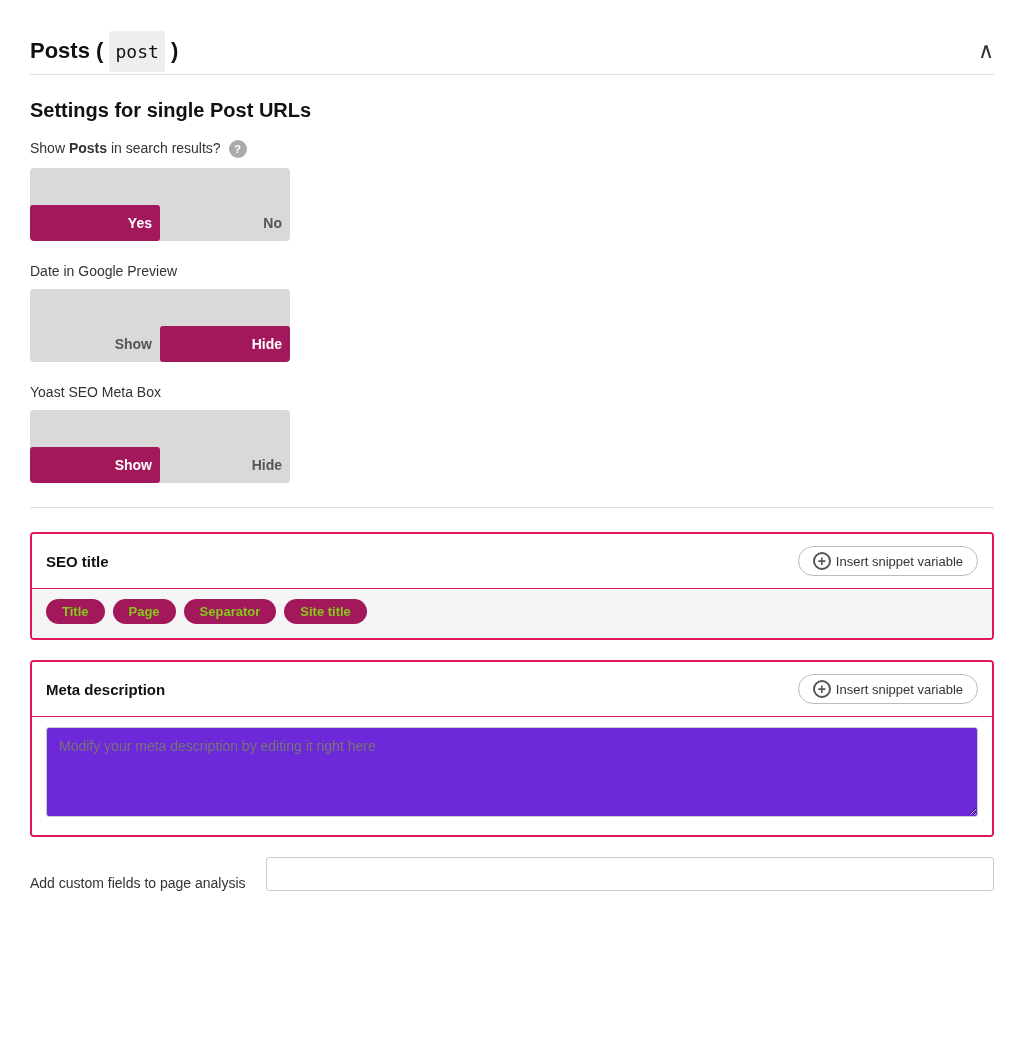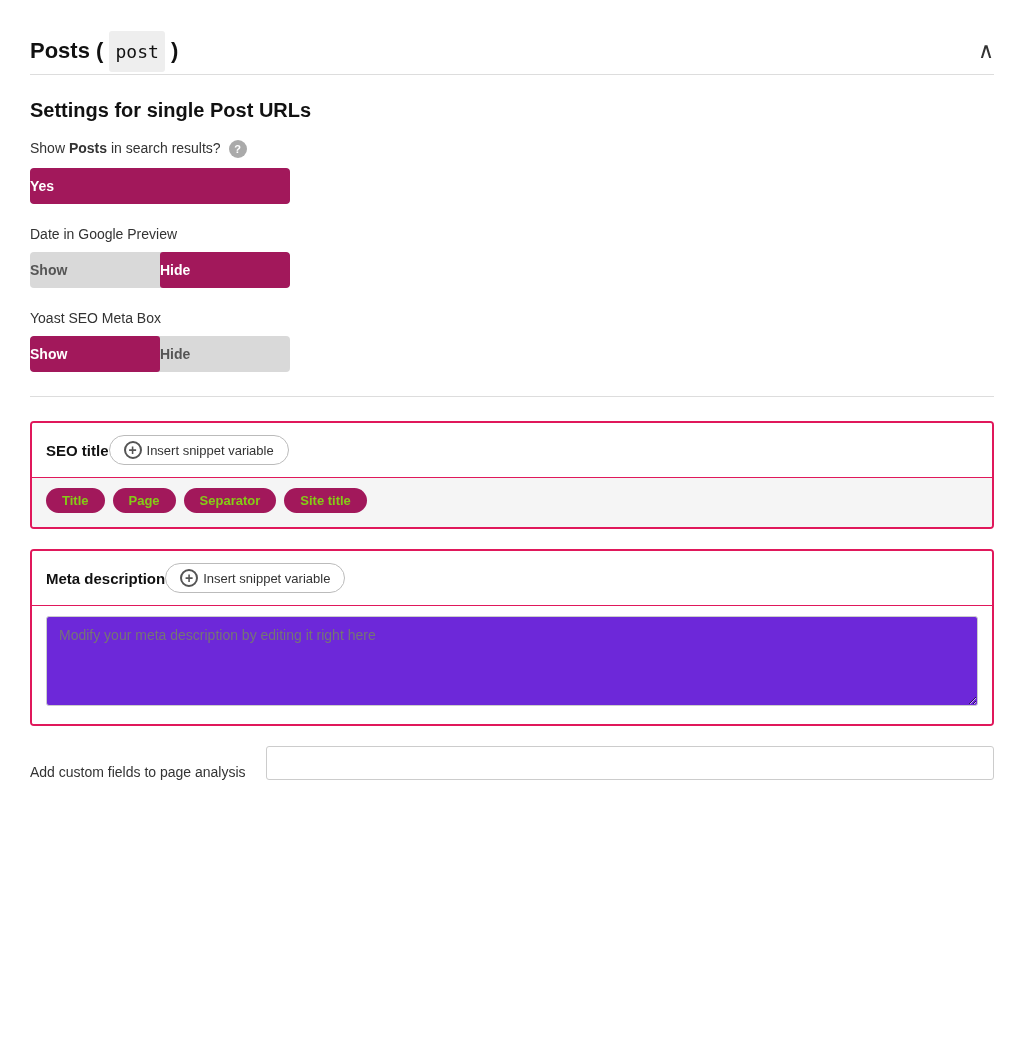--- a/index.html
+++ b/index.html
@@ -87,46 +87,48 @@
     .toggle-group {
       display: flex;
       width: 260px;
       border-radius: 4px;
       overflow: hidden;
       background: #d9d9d9;
     }
 
     .toggle-btn {
       flex: 1;
-      padding: 10px 0;
-      text-align: left;
+      padding: 10px 8px;
+      text-align: right;
       font-size: 14px;
       font-weight: 600;
       cursor: pointer;
       border: none;
       background: transparent;
       color: #555;
       border-radius: 3px;
+      margin-top: 37px;
     }
 
     .toggle-btn.active {
       background: #a2185b;
       color: #fff;
     }
 
     .seo-box {
       border: 2px solid #e0185b;
       border-radius: 4px;
       margin-bottom: 20px;
       overflow: hidden;
     }
 
     .seo-box-header {
       display: flex;
       align-items: center;
+      justify-content: space-between;
       padding: 12px 14px;
       background: #fff;
     }
 
     .seo-box-title {
       font-size: 15px;
       font-weight: 700;
       color: #111;
     }
 
@@ -240,20 +242,21 @@
 
 <h3 class="settings-subtitle">Settings for single Post URLs</h3>
 
 <div class="setting-row">
   <div class="setting-label">
     <span>Show </span><strong>Posts</strong><span> in search results?</span>
     <span class="help-icon">?</span>
   </div>
   <div class="toggle-group">
     <button class="toggle-btn active">Yes</button>
+    <button class="toggle-btn">No</button>
   </div>
 </div>
 
 <div class="setting-row">
   <div class="setting-label">Date in Google Preview</div>
   <div class="toggle-group">
     <button class="toggle-btn">Show</button>
     <button class="toggle-btn active">Hide</button>
   </div>
 </div>

